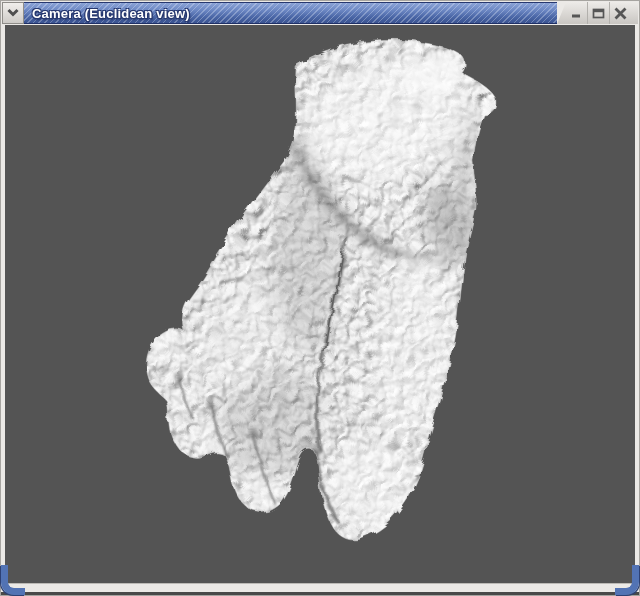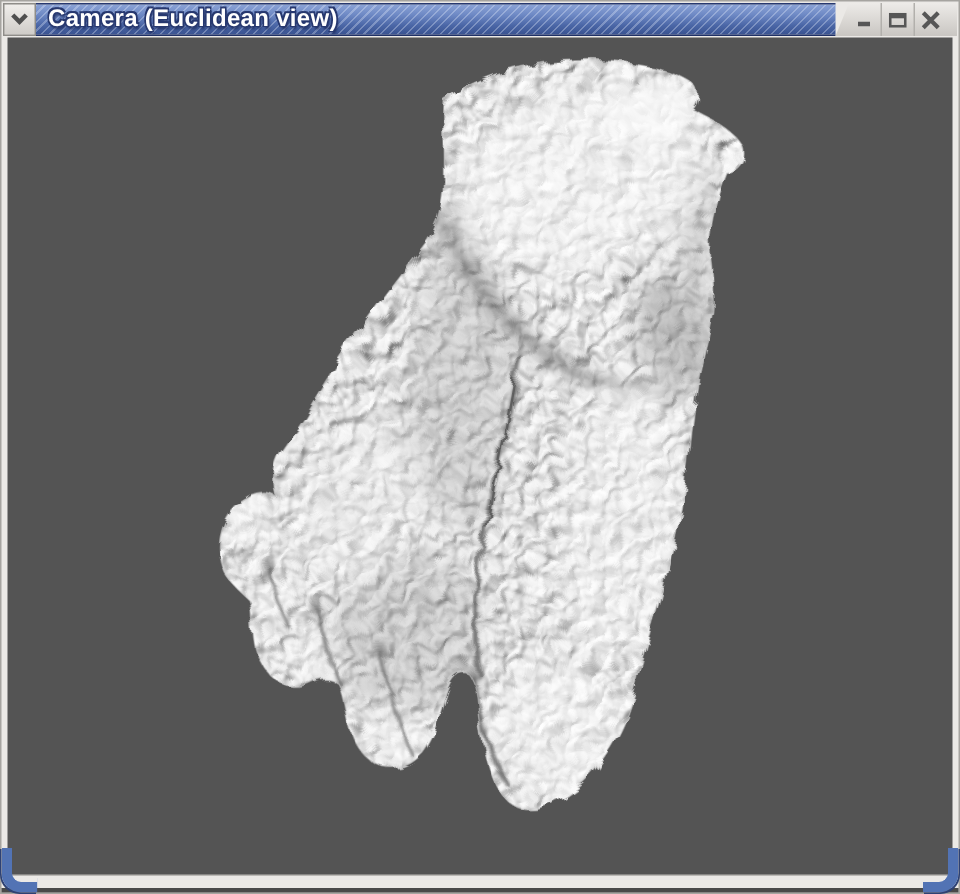--- a/index.html
+++ b/index.html
@@ -18,21 +18,21 @@
               display:flex; align-items:center; justify-content:center;
               flex:0 0 auto; }
   .title-area { flex:1 1 auto; position:relative; box-sizing:border-box;
               border-top:1px solid #27386f; border-bottom:1px solid #1f3066;
               background-image:
                 repeating-linear-gradient(135deg,
                    rgba(235,241,253,0.30) 0px, rgba(235,241,253,0.30) 1px,
                    rgba(235,241,253,0)    1px, rgba(235,241,253,0)    4px),
                 linear-gradient(180deg,#8ba3d6 0%, #6d88c4 35%, #4a66a6 70%, #3a5391 100%);
               display:flex; align-items:center; overflow:hidden; }
-  .title-text { color:#ffffff; font-size:16px; font-weight:bold;
+  .title-text { color:#ffffff; font-size:13px; font-weight:bold;
               padding-left:8px; letter-spacing:0.2px; white-space:nowrap;
               text-shadow:1px 1px 0 #27386f, -1px 1px 0 #27386f,
                           1px -1px 0 #27386f, -1px -1px 0 #27386f, 1px 2px 2px #1c2a5c; }
   .win-buttons { flex:0 0 auto; width:72px; display:flex; align-items:stretch;
               background:linear-gradient(180deg,#edebe8 0%,#c9c6c2 100%);
               clip-path:polygon(9px 0, 100% 0, 100% 100%, 0 100%);
               padding-left:9px; }
   .win-btn { width:21px; display:flex; align-items:center; justify-content:center;
               border-left:1px solid #b2b0ac; cursor:default; }
   .win-btn:first-child { border-left:none; }

